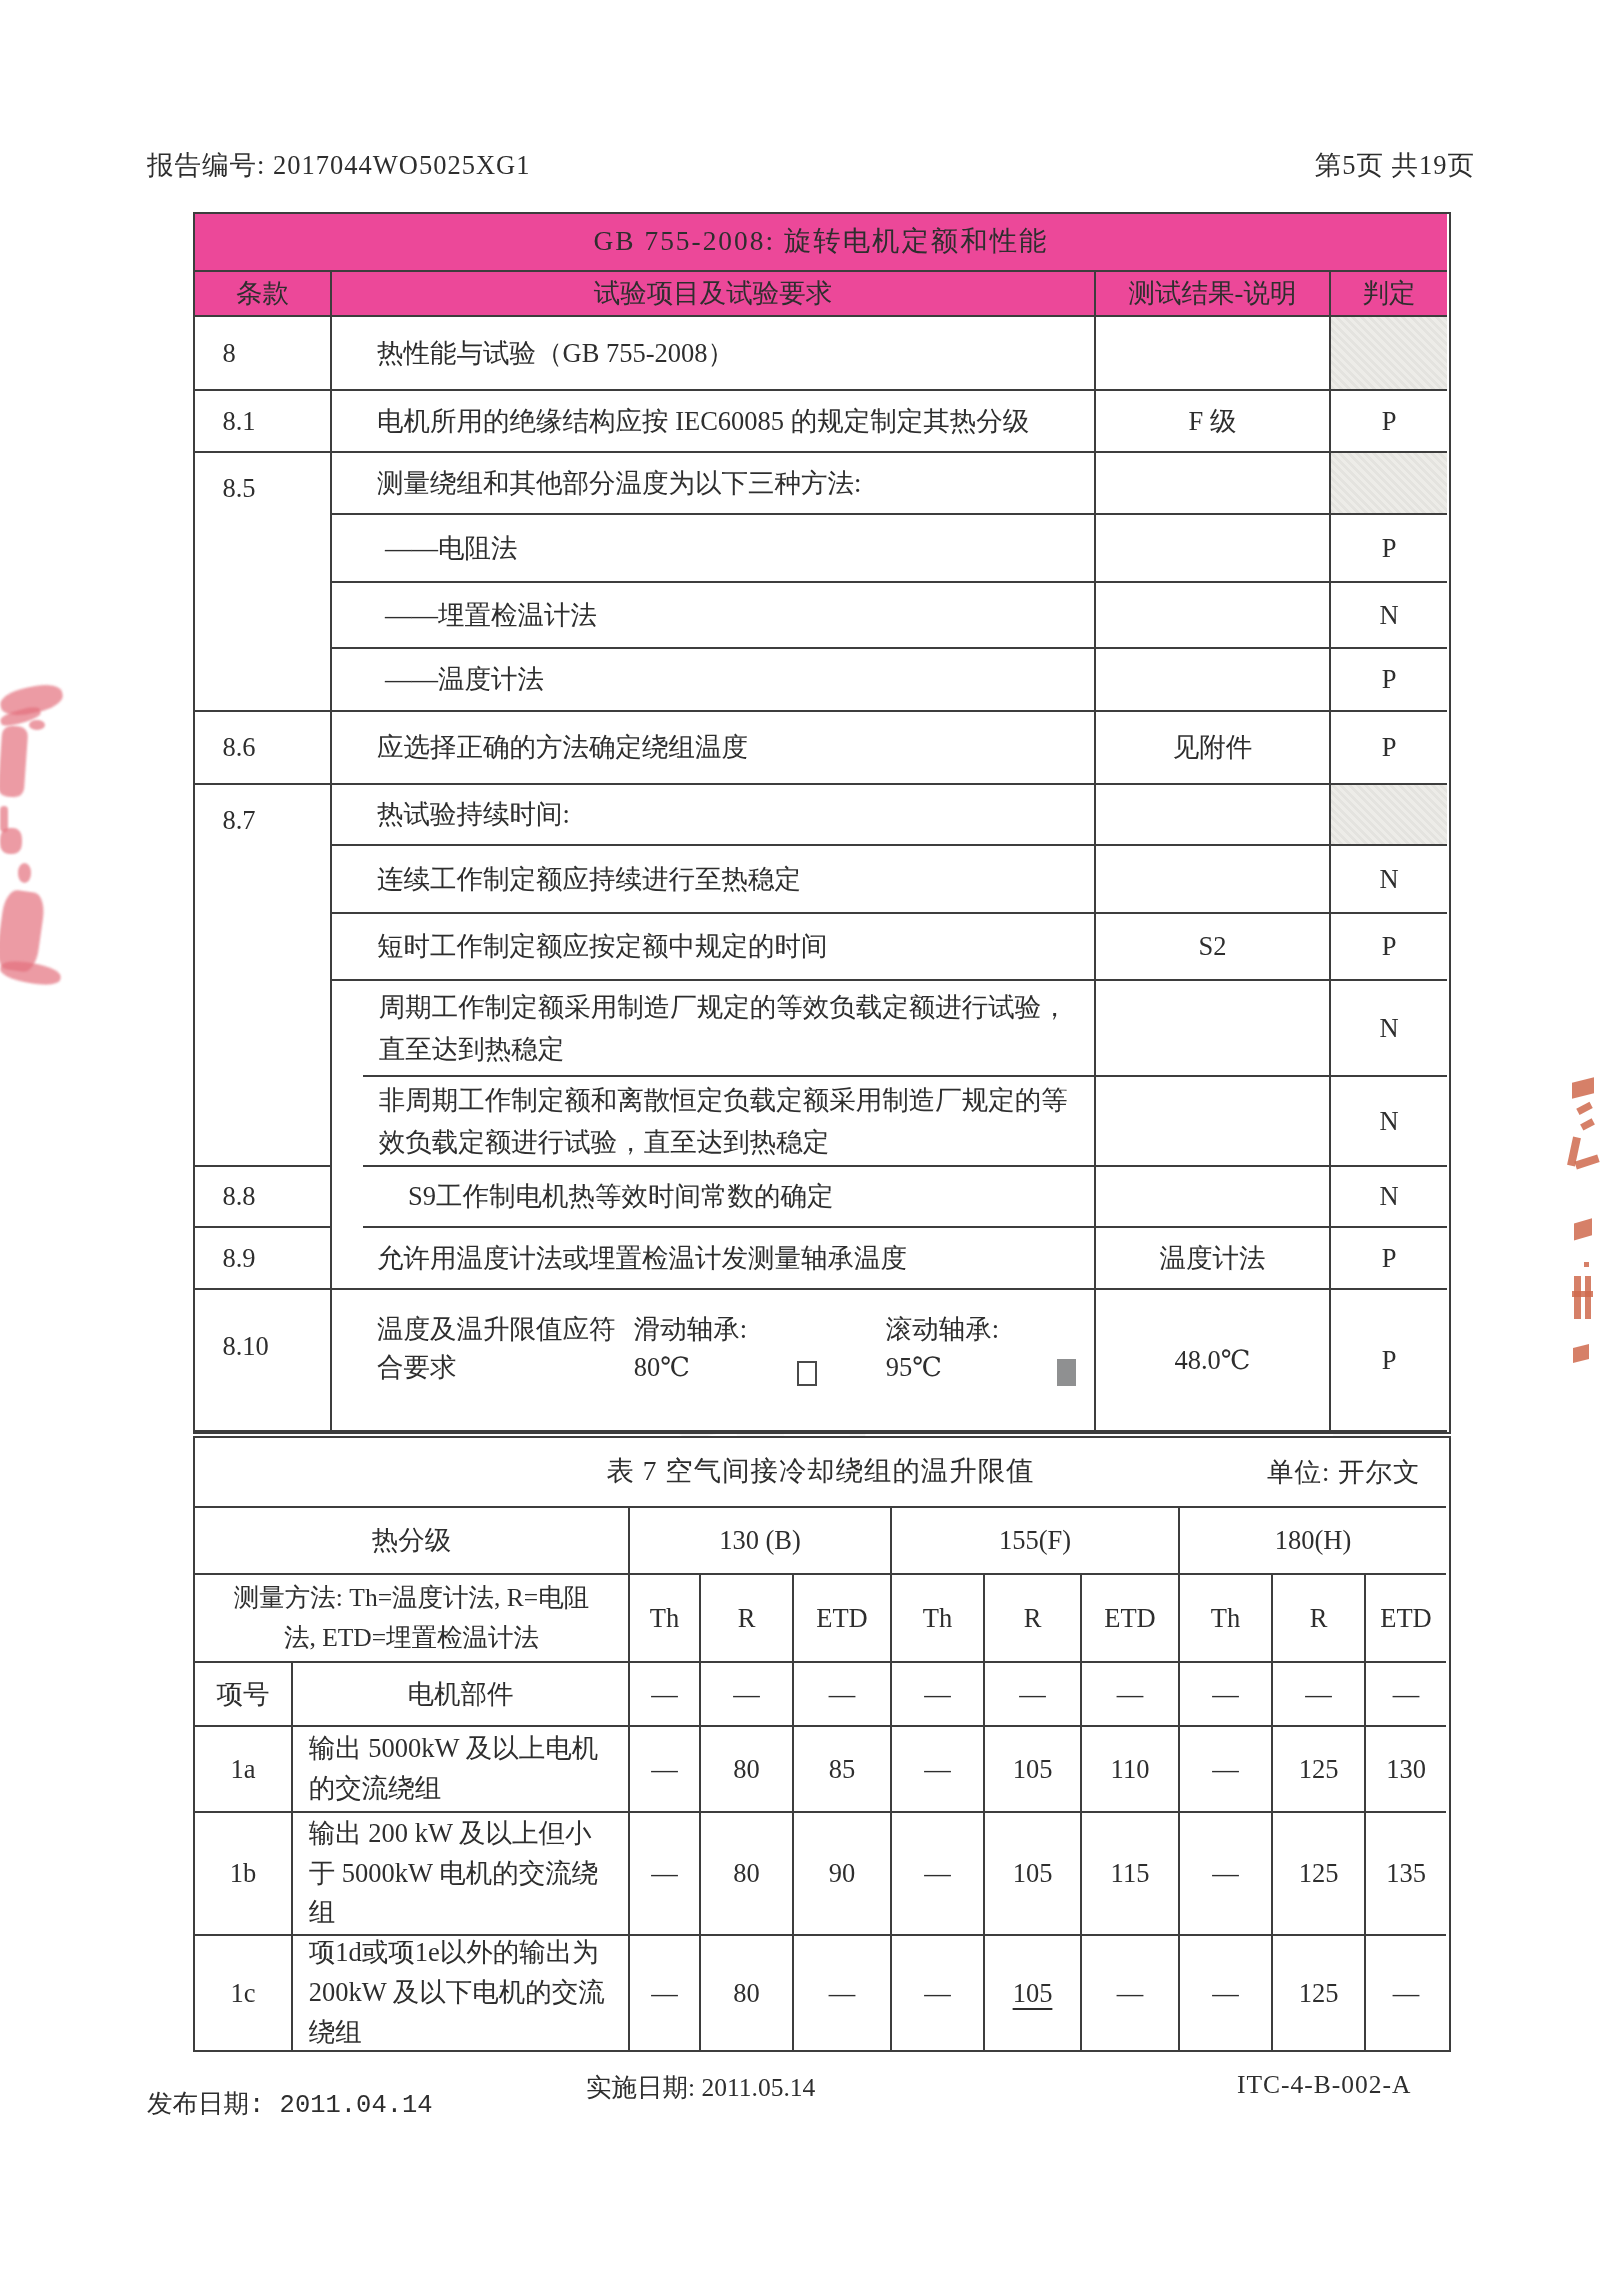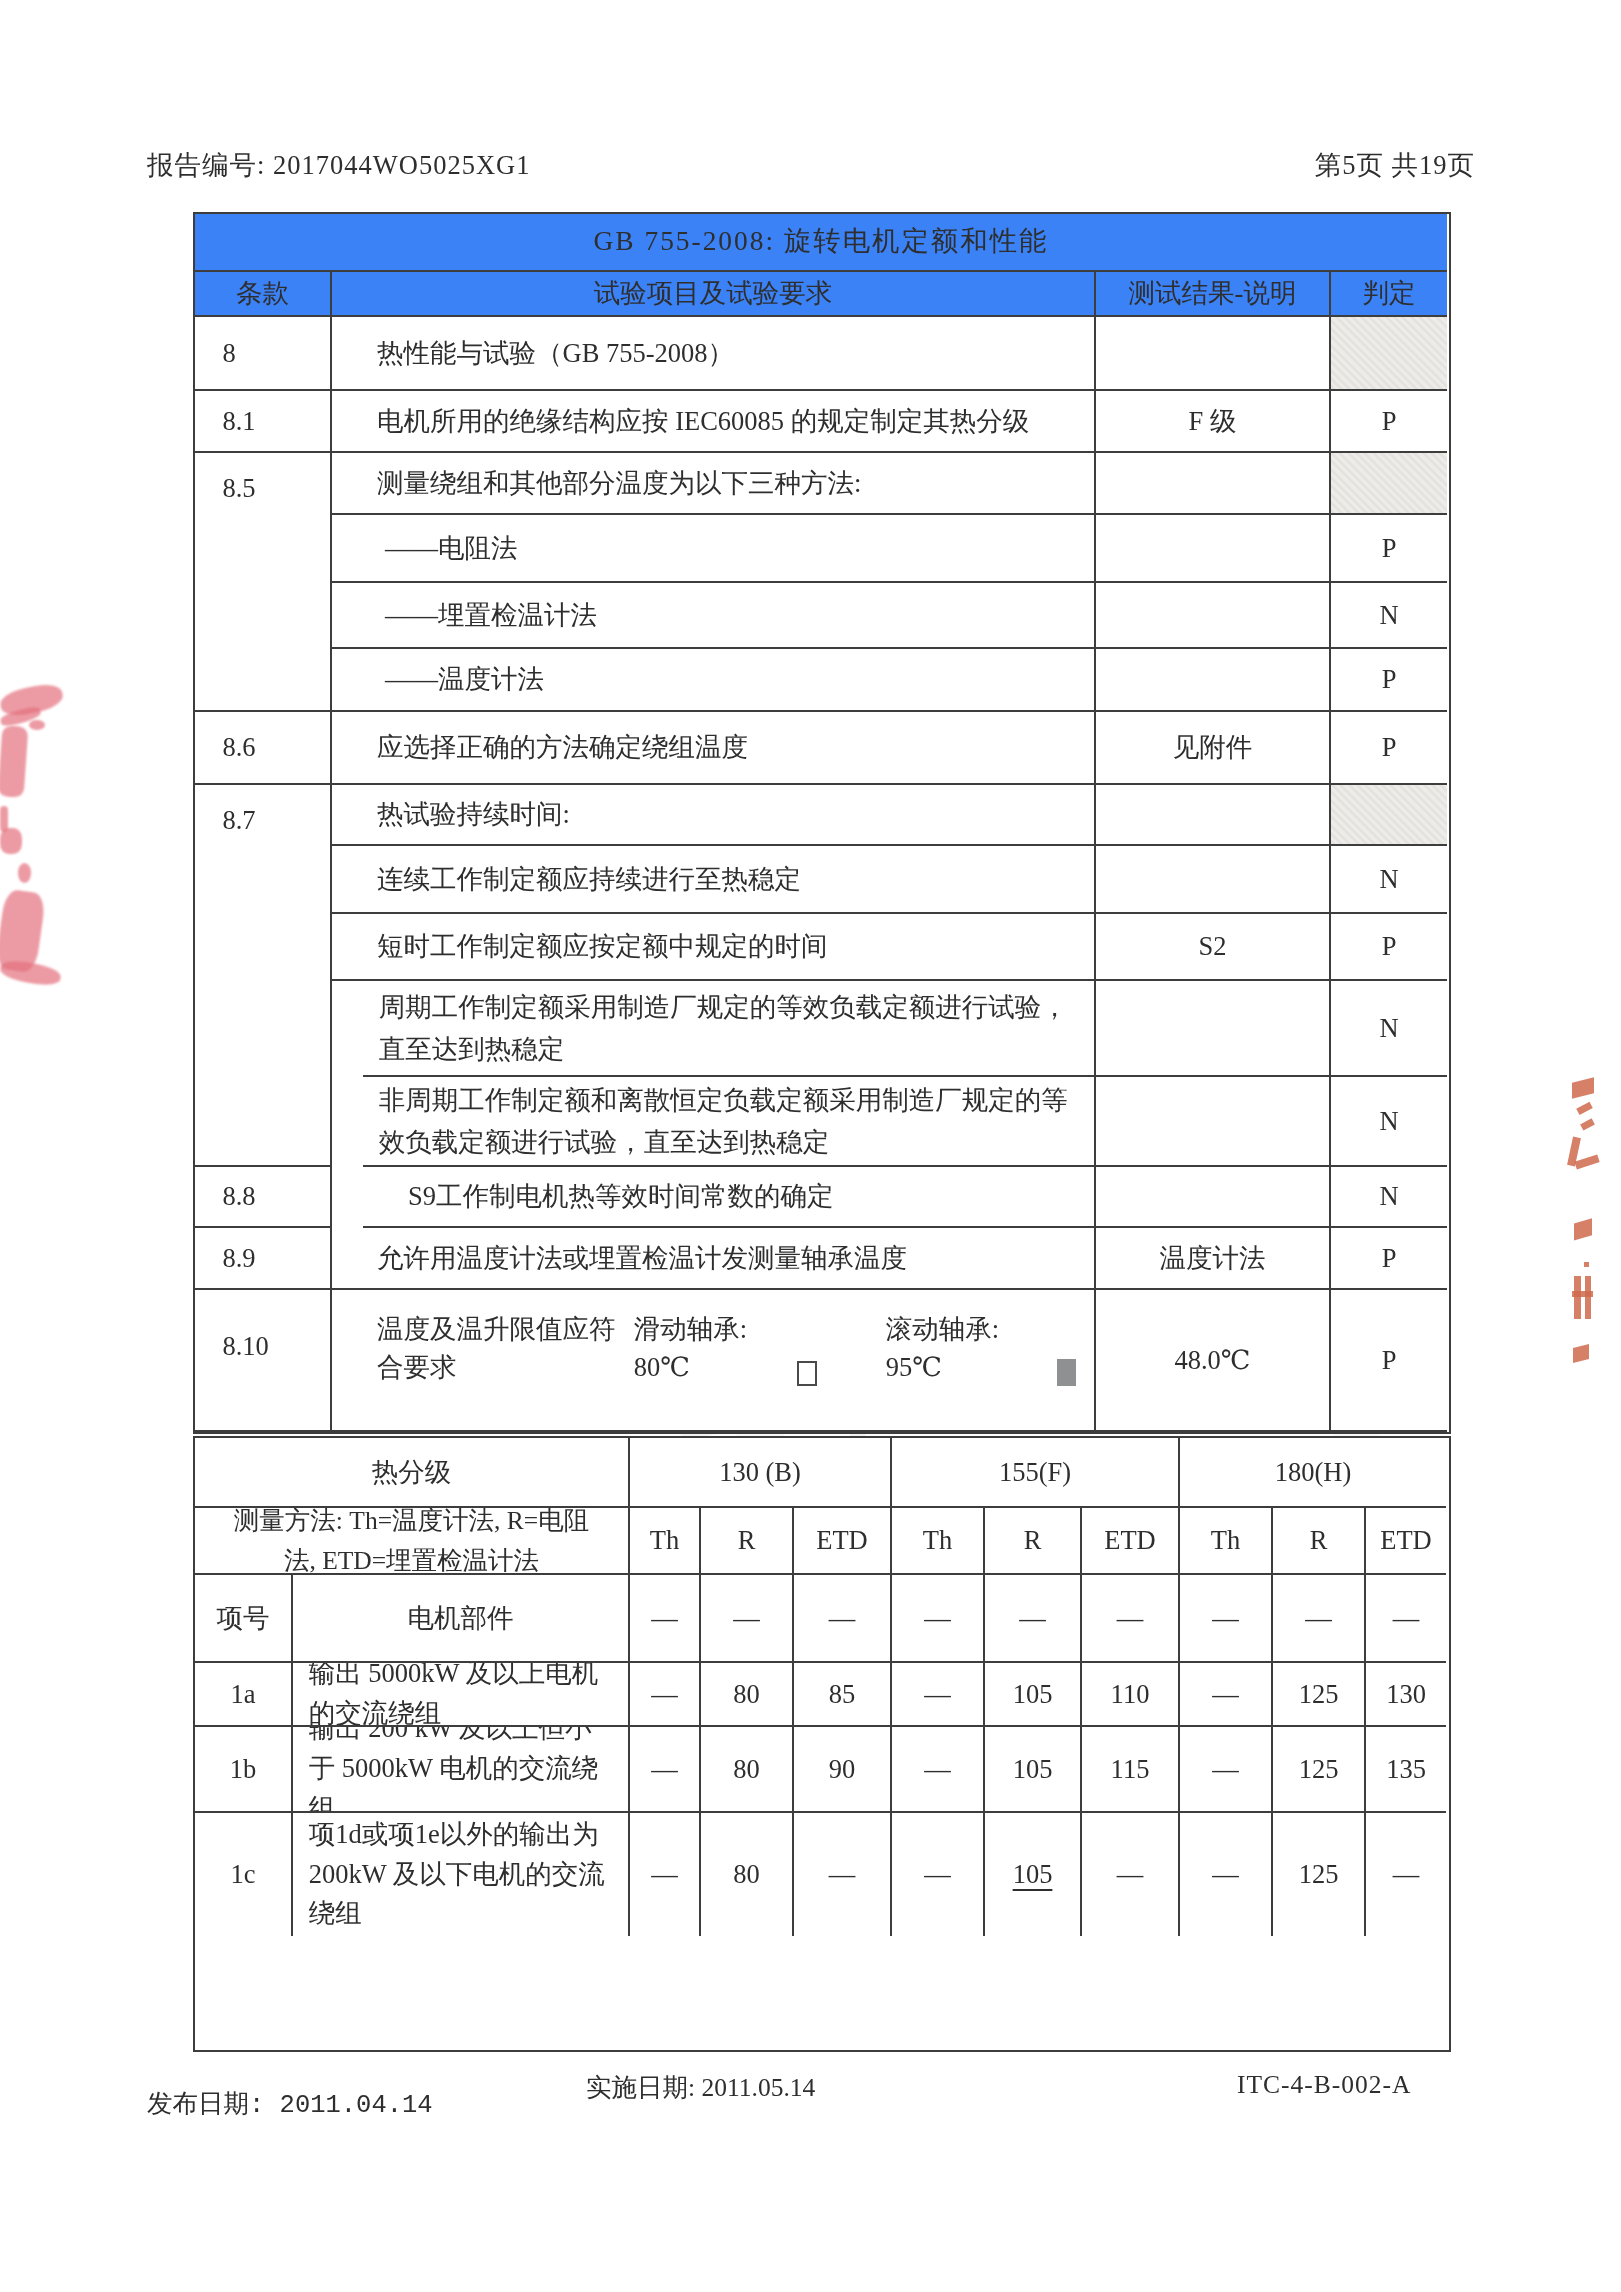--- a/index.html
+++ b/index.html
@@ -23,21 +23,21 @@
   .foot-impl{position:absolute;left:586px;top:0;}
   .foot-doc{position:absolute;left:1237px;top:0;letter-spacing:1px;}
   
   .grid{position:absolute;display:grid;border:2.9px solid var(--line);background:#fff;}
   .c{border-right:2px solid var(--line);border-bottom:2px solid var(--line);
      display:flex;align-items:center;font-size:26.5px;line-height:1.45;overflow:hidden;}
   .c.last{border-right:none;}
   .c.bot{border-bottom:none;}
   .ctr{justify-content:center;text-align:center;}
   .shade{background:repeating-linear-gradient(45deg,#e4e3df 0 2.9px,#edece8 2.9px 5.9px);}
-  .graybg{background:#3b82f6;}
+  .graybg{background:#ec4899;}
   
   .t1{left:193px;top:212px;width:1258px;
       grid-template-columns:137px 764px 235px 116px;
       grid-template-rows:58px 45px 74px 62px 62px 68px 66px 63px 73px 61px 68px 67px 96px 90px 61px 62px 142px;}
   .t1 .title{grid-column:1/-1;font-size:27.4px;letter-spacing:2px;}
   .clause{padding-left:27.4px;align-items:center;}
   .clause.topal{align-items:flex-start;padding-top:15.7px;}
   .req{padding-left:45px;padding-right:17.6px;}
   .req.indent{padding-left:53px;}
   .req.wrap{padding-left:15.7px;line-height:1.6;margin-left:31px;}
@@ -184,20 +184,24 @@
       <span class="cbgap"></span>
       <span>滚动轴承: 95℃</span>
       <span class="cb-fill"></span>
     </span>
   </div>
   <div class="c ctr">48.0℃</div>
   <div class="c last ctr">P</div>
 </div>
 
 <div class="grid t2">
+  <div class="c last title ctr">
+    <span>表 7 空气间接冷却绕组的温升限值</span>
+    <span class="unit">单位: 开尔文</span>
+  </div>
 
   <div class="c ctr span2">热分级</div>
   <div class="c ctr span3">130 (B)</div>
   <div class="c ctr span3">155(F)</div>
   <div class="c last ctr span3">180(H)</div>
 
   <div class="c ctr span2 mnote">测量方法: Th=温度计法, R=电阻法, ETD=埋置检温计法</div>
   <div class="c ctr">Th</div>
   <div class="c ctr">R</div>
   <div class="c ctr">ETD</div>

